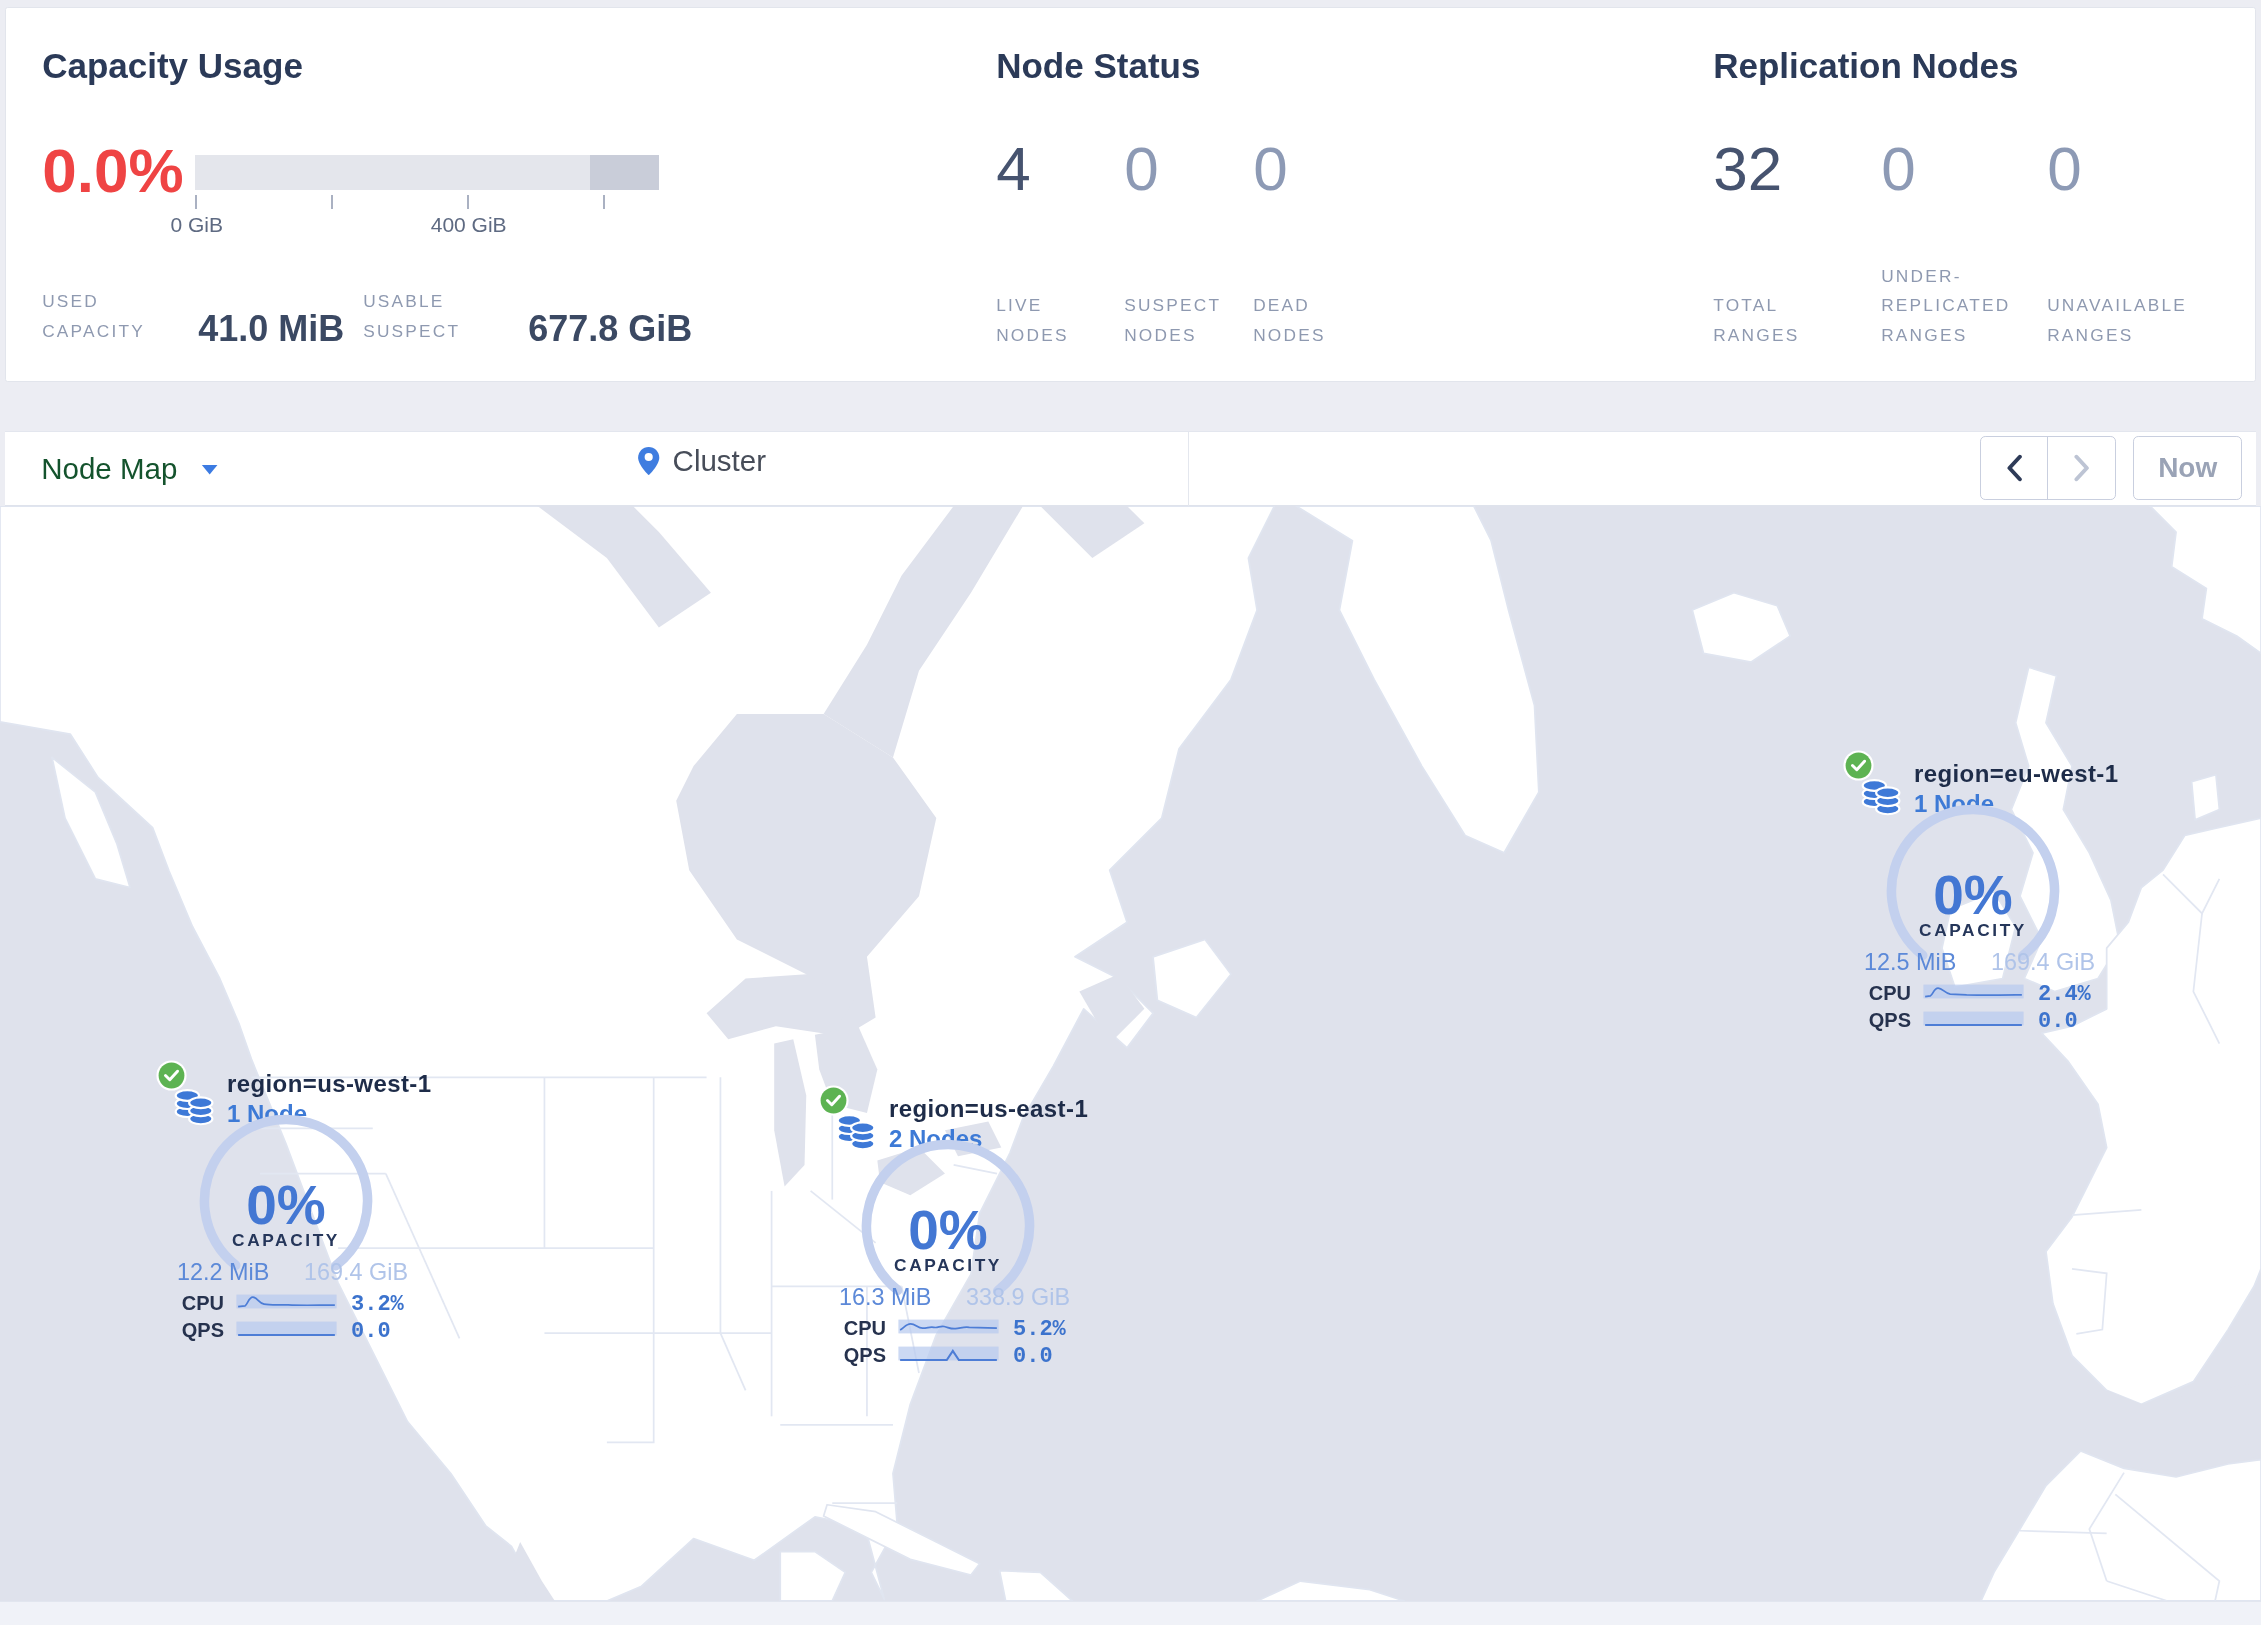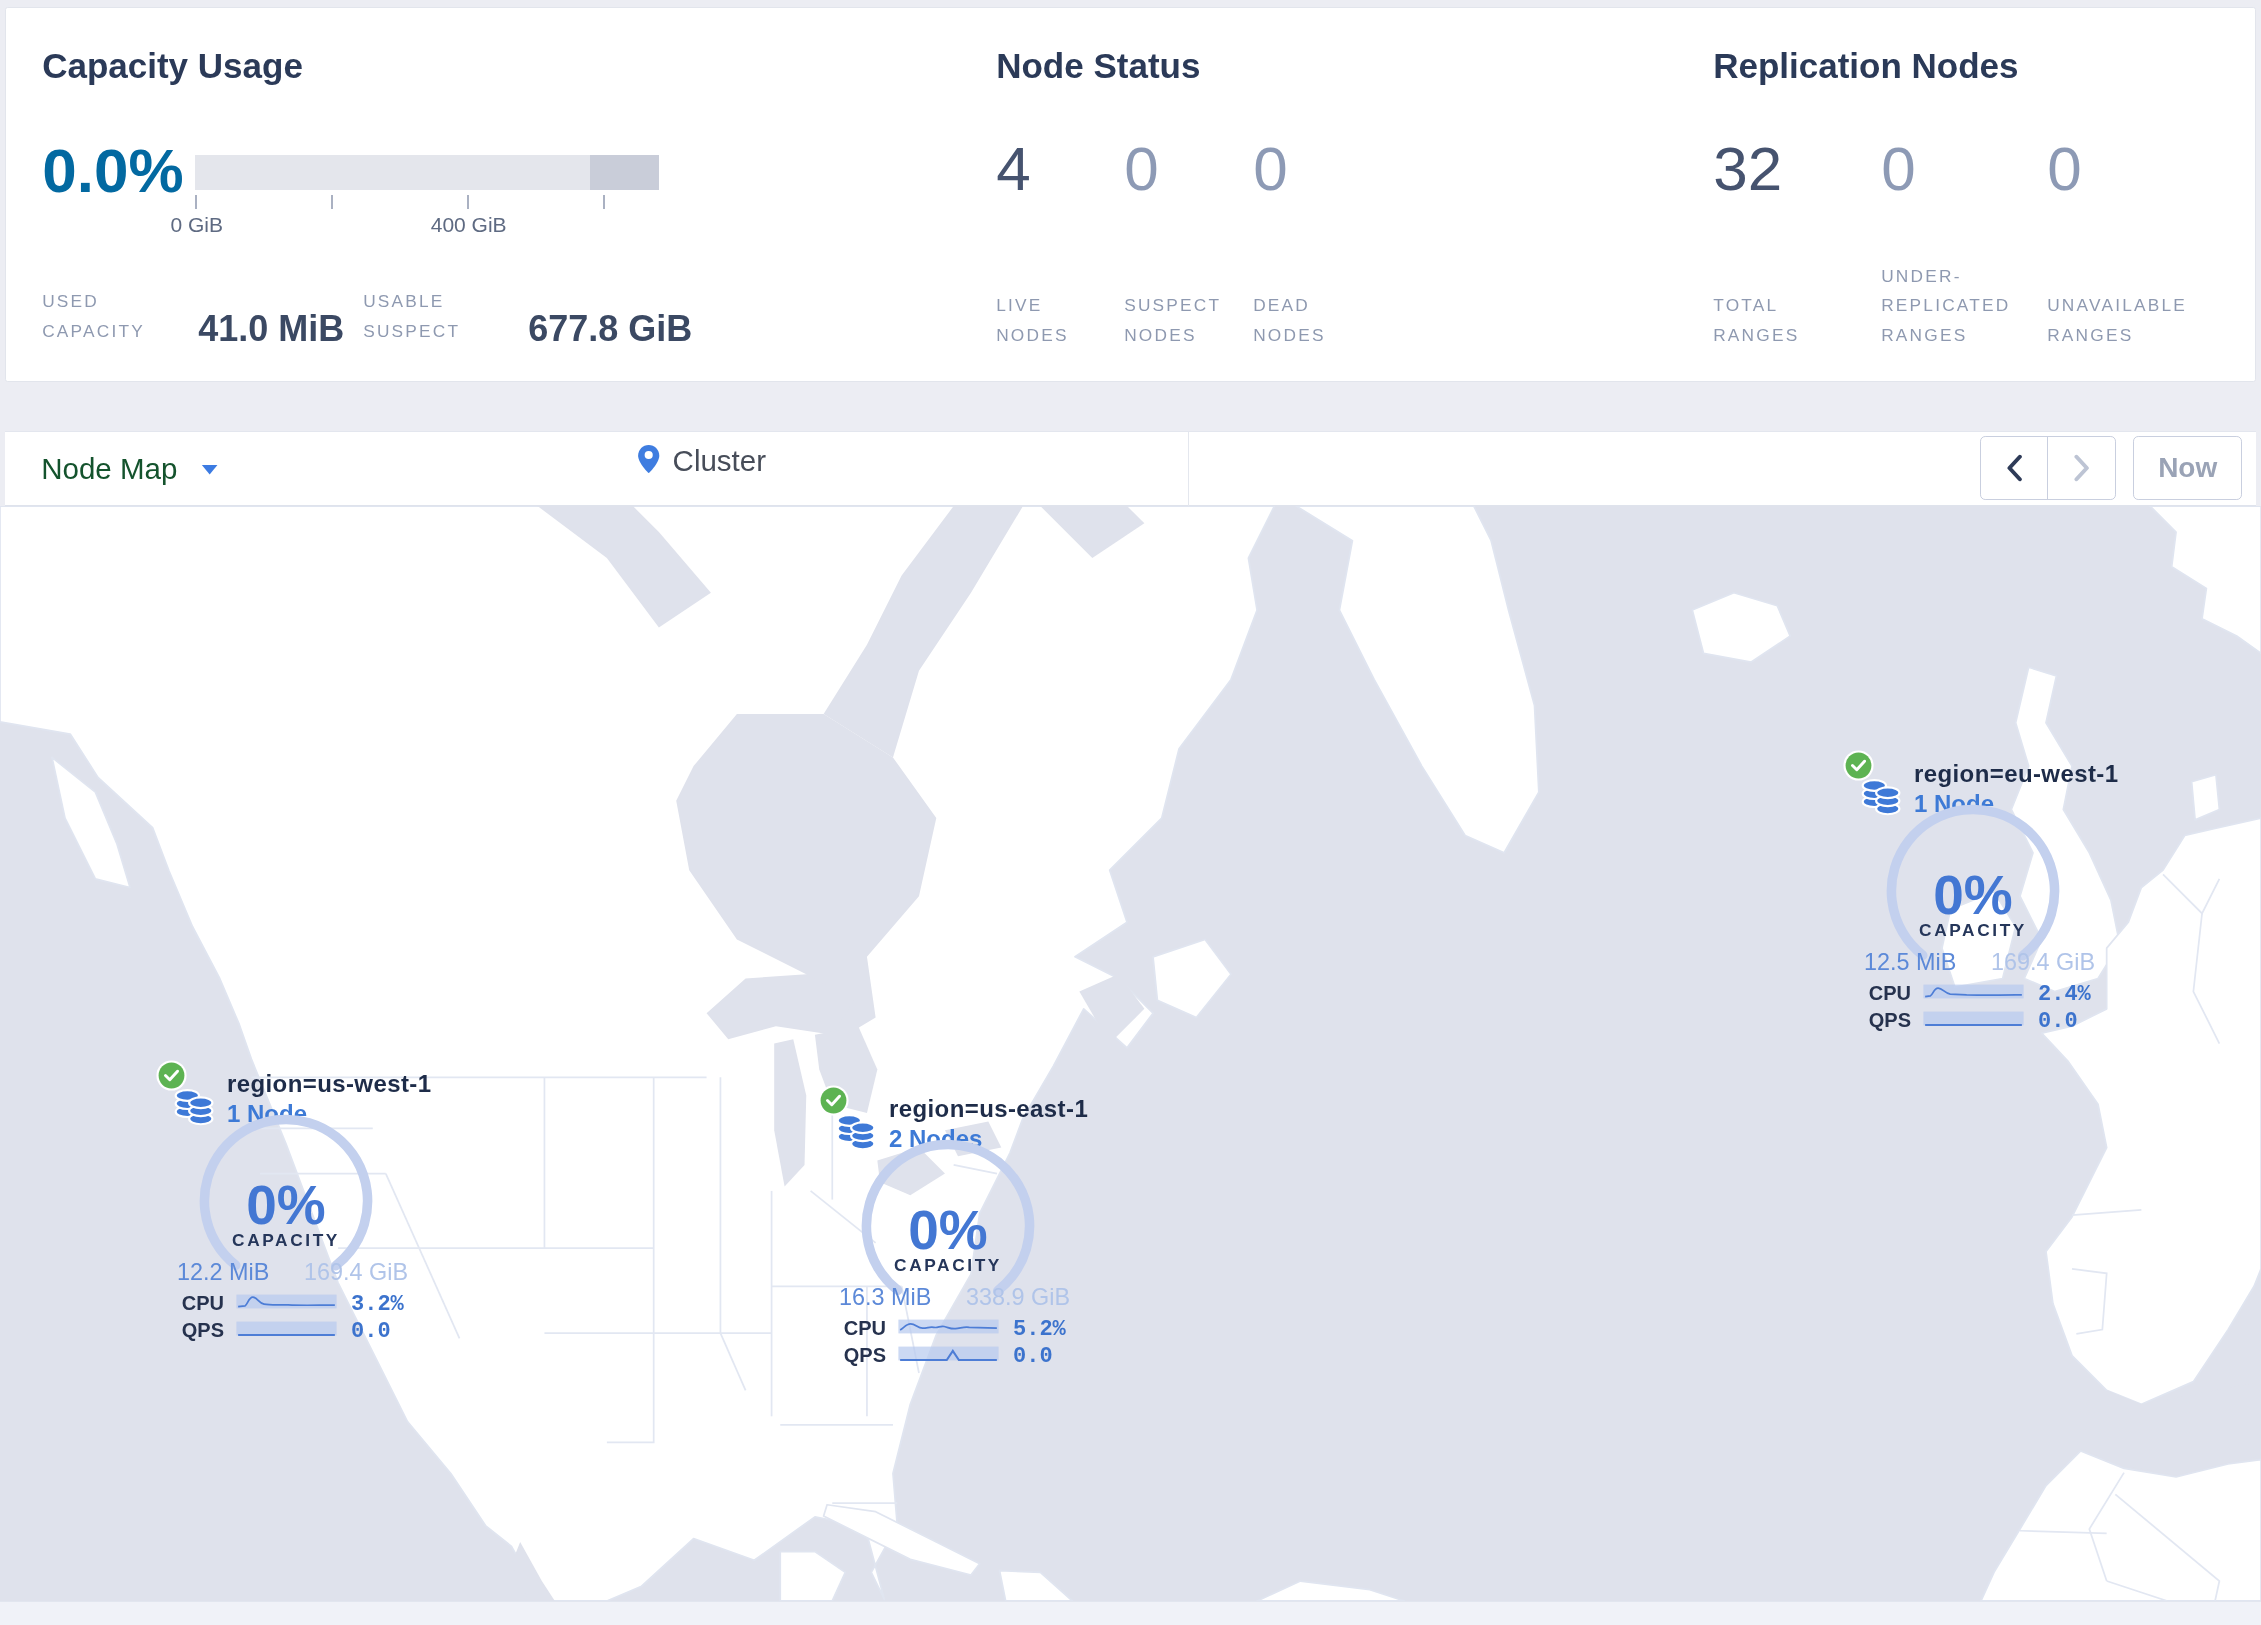--- a/index.html
+++ b/index.html
@@ -3,39 +3,39 @@
 <meta charset="utf-8">
 <style>
   * { margin:0; padding:0; box-sizing:border-box; }
   html,body { width:2261px; height:1626px; overflow:hidden; }
   body { font-family:"Liberation Sans","DejaVu Sans",sans-serif; background:#ecedf3; position:relative; }
 
   
   .panel { position:absolute; left:5.2px; top:7px; width:2251px; height:375px;
            background:#ffffff; border:0.9px solid #e2e5ec; border-radius:2.6px; }
   .sec-title { position:absolute; top:38px; font-size:35px; font-weight:bold; color:#2b3a58; }
-  .big-pct { position:absolute; left:36px; top:127px; font-size:62px; font-weight:bold; color:#0369a1; }
+  .big-pct { position:absolute; left:36px; top:127px; font-size:62px; font-weight:bold; color:#ef4444; }
   .cap-bar { position:absolute; left:189px; top:147px; width:464px; height:35px; background:#e4e6ec; }
   .cap-bar-seg { position:absolute; right:0; top:0; width:69px; height:35px; background:#c9cdd9; }
   .tick { position:absolute; top:187px; width:1.7px; height:14px; background:#aab1c2; }
   .tick-label { position:absolute; top:205px; width:139px; text-align:center; font-size:21px; color:#5e6a82; }
   .kv { position:absolute; display:flex; align-items:flex-end; }
   .cap-label { font-size:17.3px; letter-spacing:2.2px; color:#8e99b0; line-height:29.5px; white-space:normal; }
   .kv-val { font-size:36px; font-weight:bold; color:#3b4963; line-height:35px; margin-left:35px; }
   .stat-col { position:absolute; top:130px; height:212px; display:flex; flex-direction:column; justify-content:space-between; }
   .stat-num { font-size:62px; line-height:62px; color:#46536f; }
   .stat-num.dim { color:#8d9ab5; }
 
   
   .toolbar { position:absolute; left:5.2px; top:431px; width:2251px; height:75px;
              background:#ffffff; border-top:0.9px solid #e3e6ee; border-bottom:0.9px solid #dfe3ec; }
   .view-sel { position:absolute; left:36px; top:17.3px; height:40px; display:flex; align-items:center; cursor:pointer; }
   .view-sel span { font-size:29.5px; color:#14532d; }
   .view-caret { margin-left:24px; }
-  .crumb { position:absolute; left:632px; top:12px; display:flex; align-items:flex-start; }
+  .crumb { position:absolute; left:632px; top:12px; display:flex; align-items:center; }
   .crumb span { font-size:29.5px; color:#474d59; margin-left:12px; }
   .tb-divider { position:absolute; left:1183px; top:0; width:0.9px; height:74px; background:#e4e7ee; }
   .time-box { position:absolute; left:1222px; top:5.2px; width:731px; height:62px; border:1.7px solid #c9cfdf;
               border-radius:5.2px; display:flex; align-items:center; cursor:pointer; background:#fff; }
   .time-badge { margin-left:15.6px; width:55px; height:35px; background:#dbe0eb; border-radius:3.5px;
                 display:flex; align-items:center; justify-content:center;
                 font-size:21px; font-weight:bold; color:#2b3a58; }
   .time-text { margin-left:24px; font-size:26px; color:#2b3a58; }
   .time-chevron { position:absolute; right:28px; top:26px; }
   .nav-group { position:absolute; left:1975px; top:4.3px; width:136px; height:64px; border:1.7px solid #c9cfdf;

